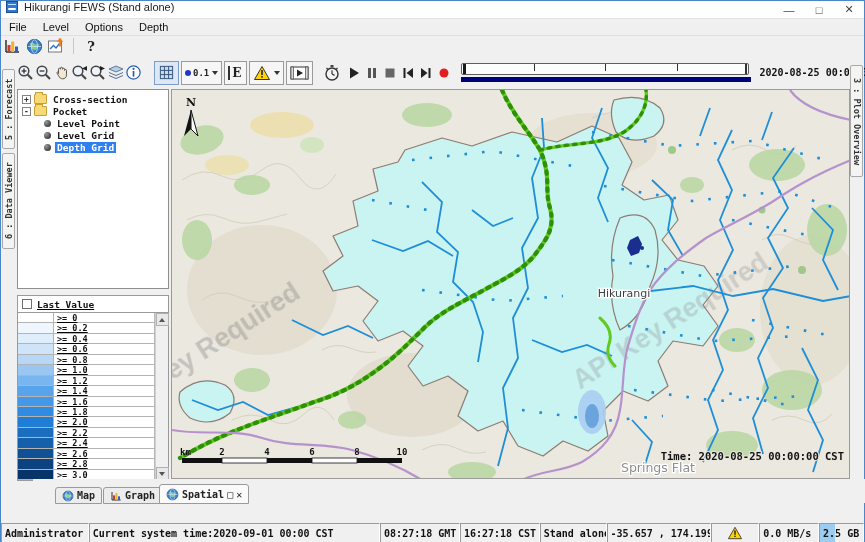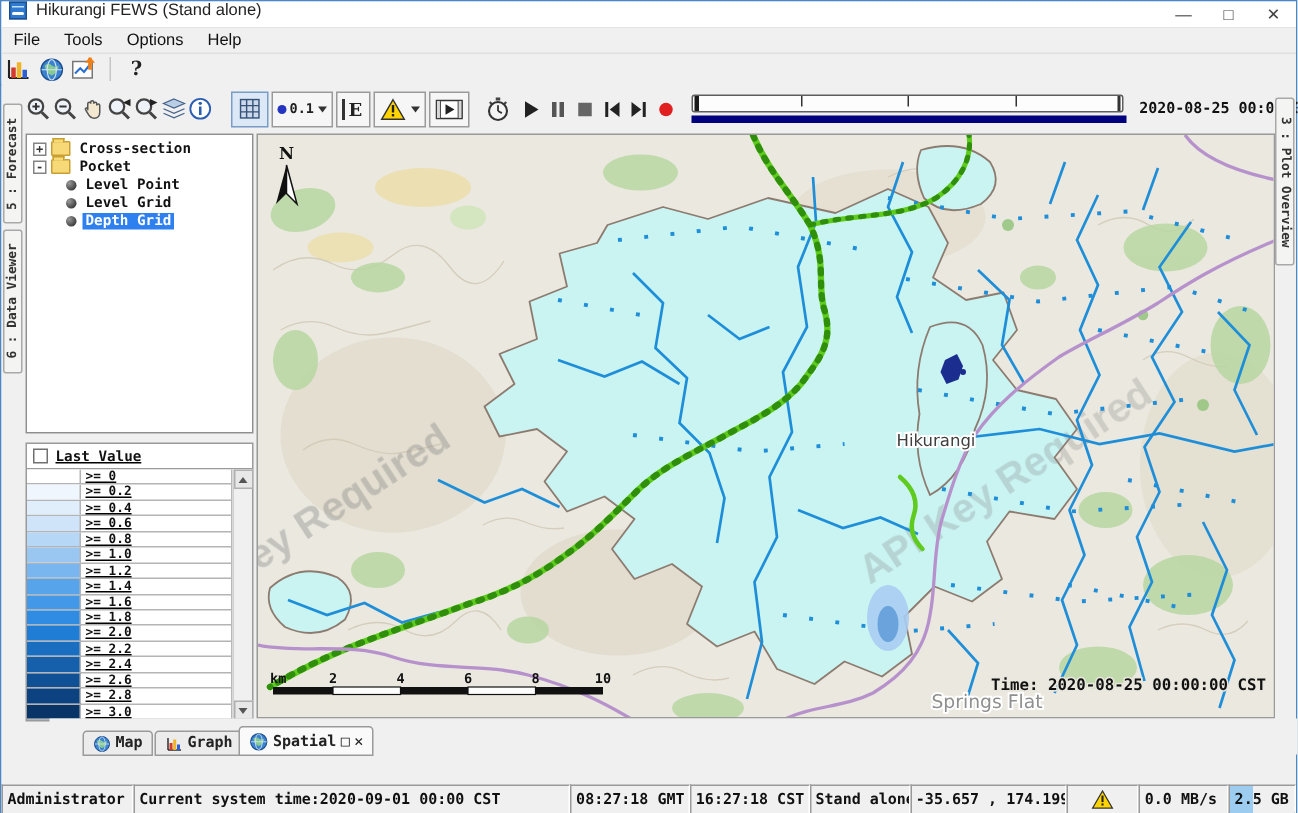--- a/index.html
+++ b/index.html
@@ -125,23 +125,23 @@
     <span class="title-text">Hikurangi FEWS  (Stand alone)</span>
     <div class="win-controls">
       <span class="win-btn">—</span>
       <span class="win-btn">□</span>
       <span class="win-btn">✕</span>
     </div>
   </div>
 
   <div class="menubar">
     <span class="menu-item">File</span>
-    <span class="menu-item">Tools</span>
+    <span class="menu-item">Level</span>
     <span class="menu-item">Options</span>
-    <span class="menu-item">Help</span>
+    <span class="menu-item">Depth</span>
   </div>
 
   <div class="toolbar-top">
     <span class="tbtn">
         <svg width="18" height="18">
           <use href="#barchart"></use>
         </svg>
       </span>
     <span class="tbtn">
         <svg width="17" height="17">

